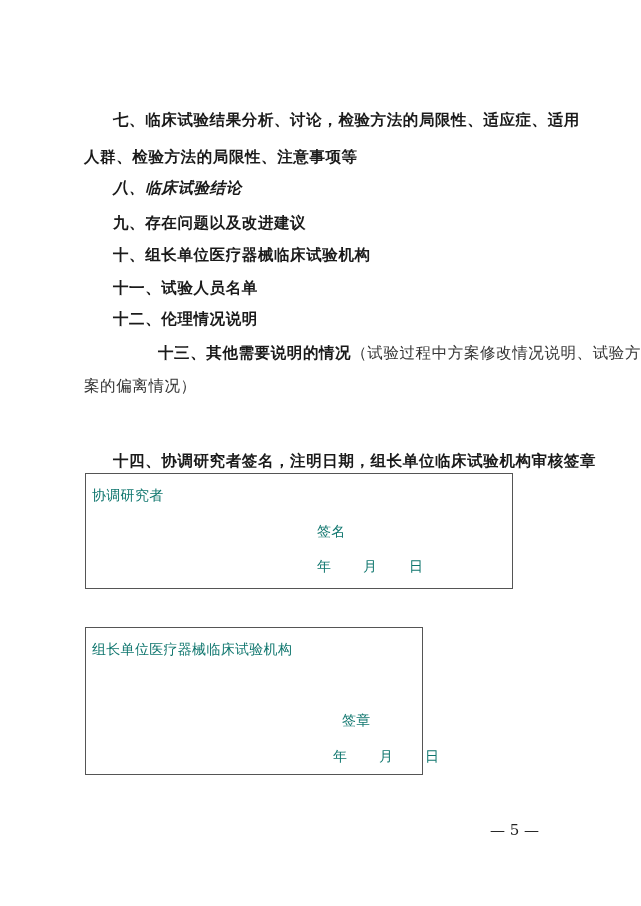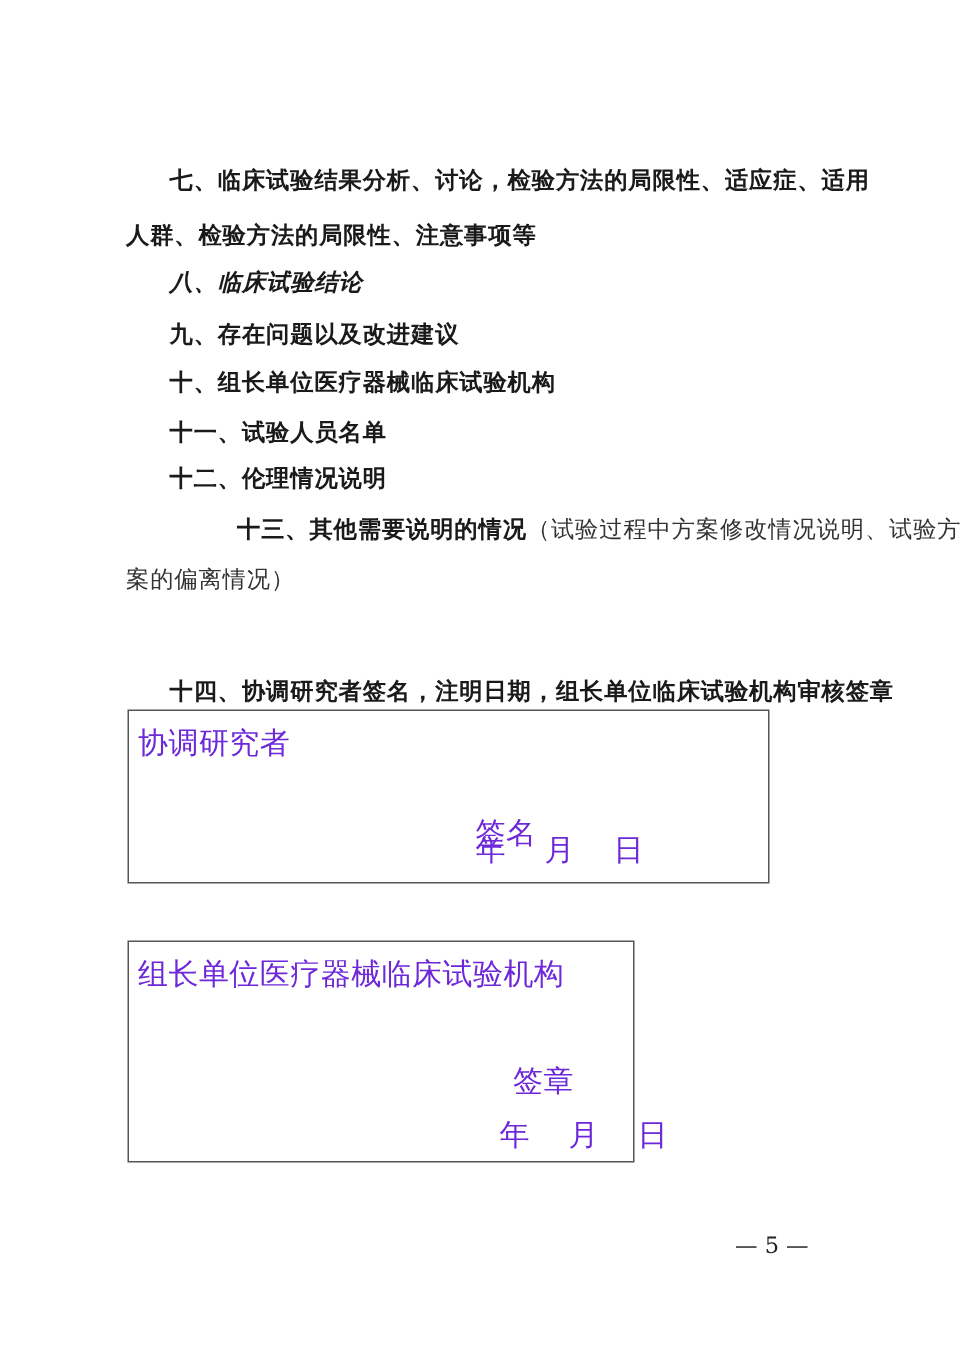--- a/index.html
+++ b/index.html
@@ -26,24 +26,24 @@
     .normal { font-weight: normal; color: #333; }
     .indent { left: 113px; }
     .flush { left: 84px; }
     .box {
       position: absolute;
       border: 1.5px solid #555;
       box-sizing: border-box;
     }
     .box-text {
       position: absolute;
-      font-size: 20px;
+      font-size: 14px;
       line-height: 18px;
       white-space: nowrap;
-      color: #6d28d9;
+      color: #0f766e;
       letter-spacing: 0.3px;
     }
     .page-num {
       position: absolute;
       font-family: "DejaVu Serif", "Liberation Serif", serif;
       font-size: 15px;
       color: #222;
       white-space: nowrap;
     }
   </style>
@@ -63,21 +63,21 @@
 
   <div class="line indent" style="top:343px;margin-left:45px;">
     <span class="bold">十三、其他需要说明的情况</span><span class="normal">（试验过程中方案修改情况说明、试验方</span>
   </div>
   <div class="line normal flush" style="top:376px;">案的偏离情况）</div>
 
   <div class="line bold indent" style="top:434px;margin-top:17px;">十四、协调研究者签名，注明日期，组长单位临床试验机构审核签章</div>
 
   <div class="box" style="left:85px; top:473px; width:428px; height:116px;">
     <div class="box-text" style="left:6px; top:12px;">协调研究者</div>
-    <div class="box-text" style="left:231px; top:48px;margin-top:24px;">签名</div>
+    <div class="box-text" style="left:231px; top:48px;">签名</div>
     <div class="box-text" style="left:231px; top:83px;">年</div>
     <div class="box-text" style="left:277px; top:83px;">月</div>
     <div class="box-text" style="left:323px; top:83px;">日</div>
   </div>
 
   <div class="box" style="left:85px; top:627px; width:338px; height:148px;">
     <div class="box-text" style="left:6px; top:12px;">组长单位医疗器械临床试验机构</div>
     <div class="box-text" style="left:256px; top:83px;">签章</div>
     <div class="box-text" style="left:247px; top:119px;">年</div>
     <div class="box-text" style="left:293px; top:119px;">月</div>

